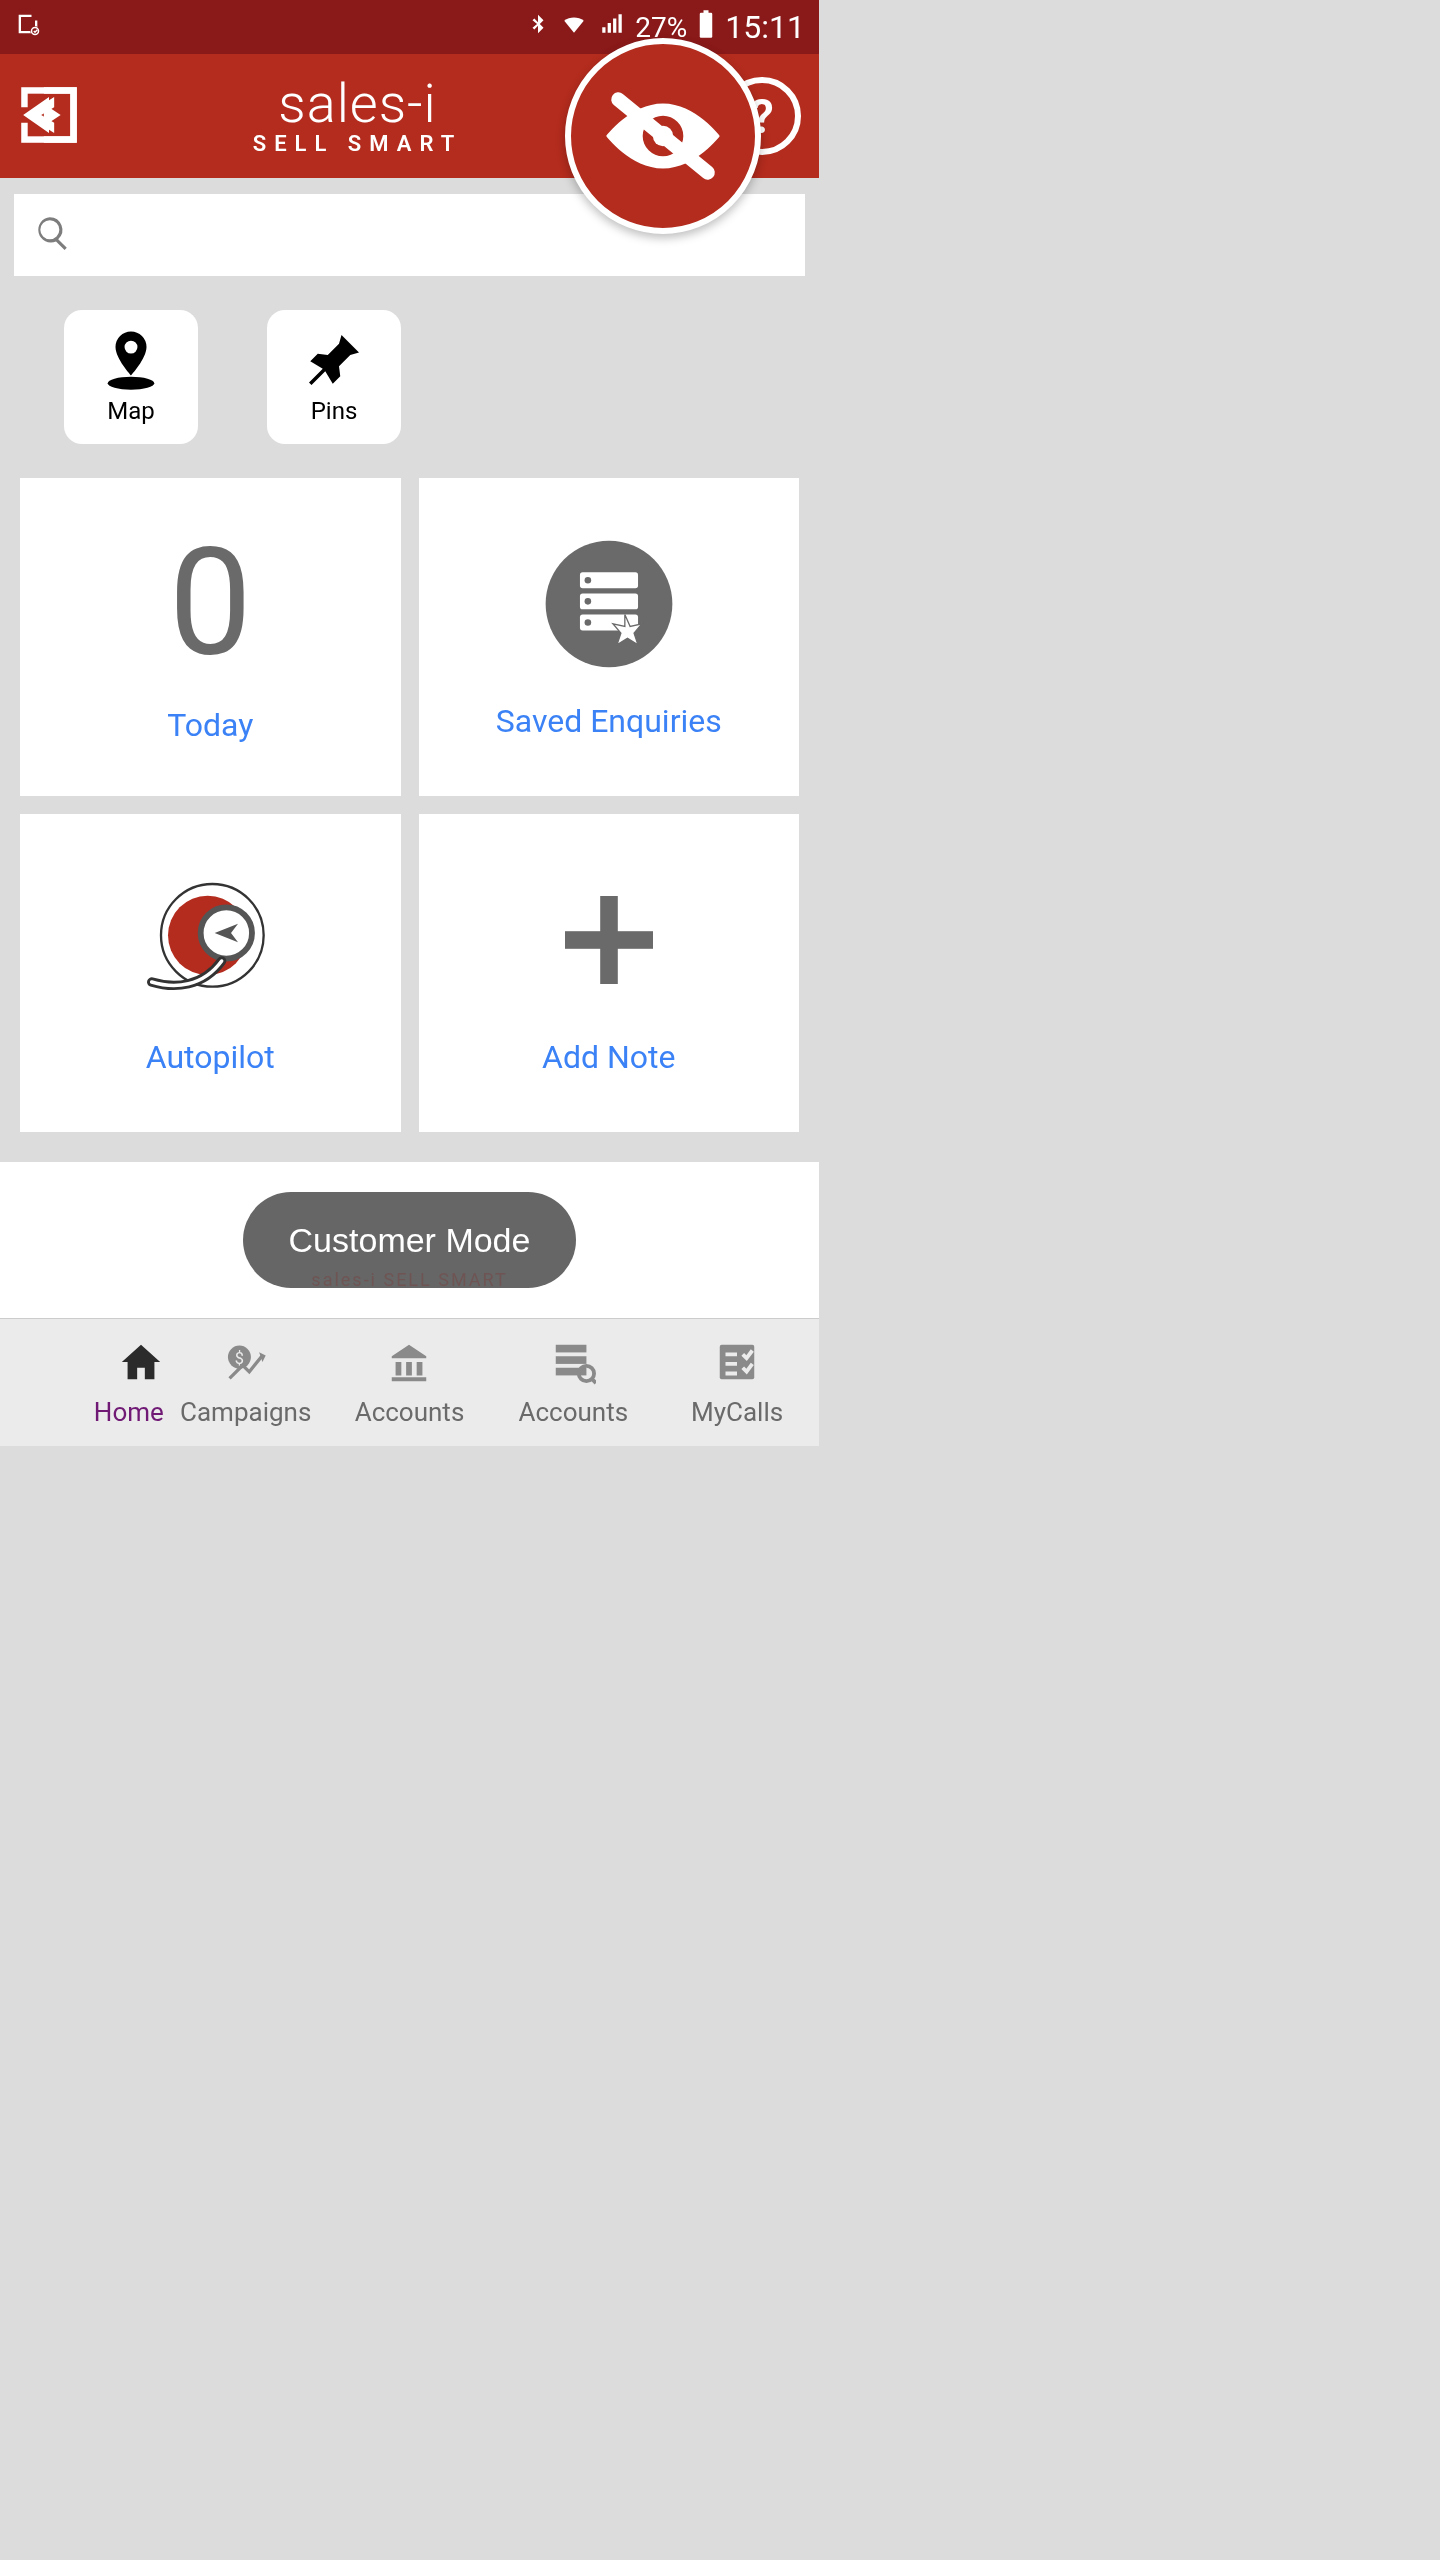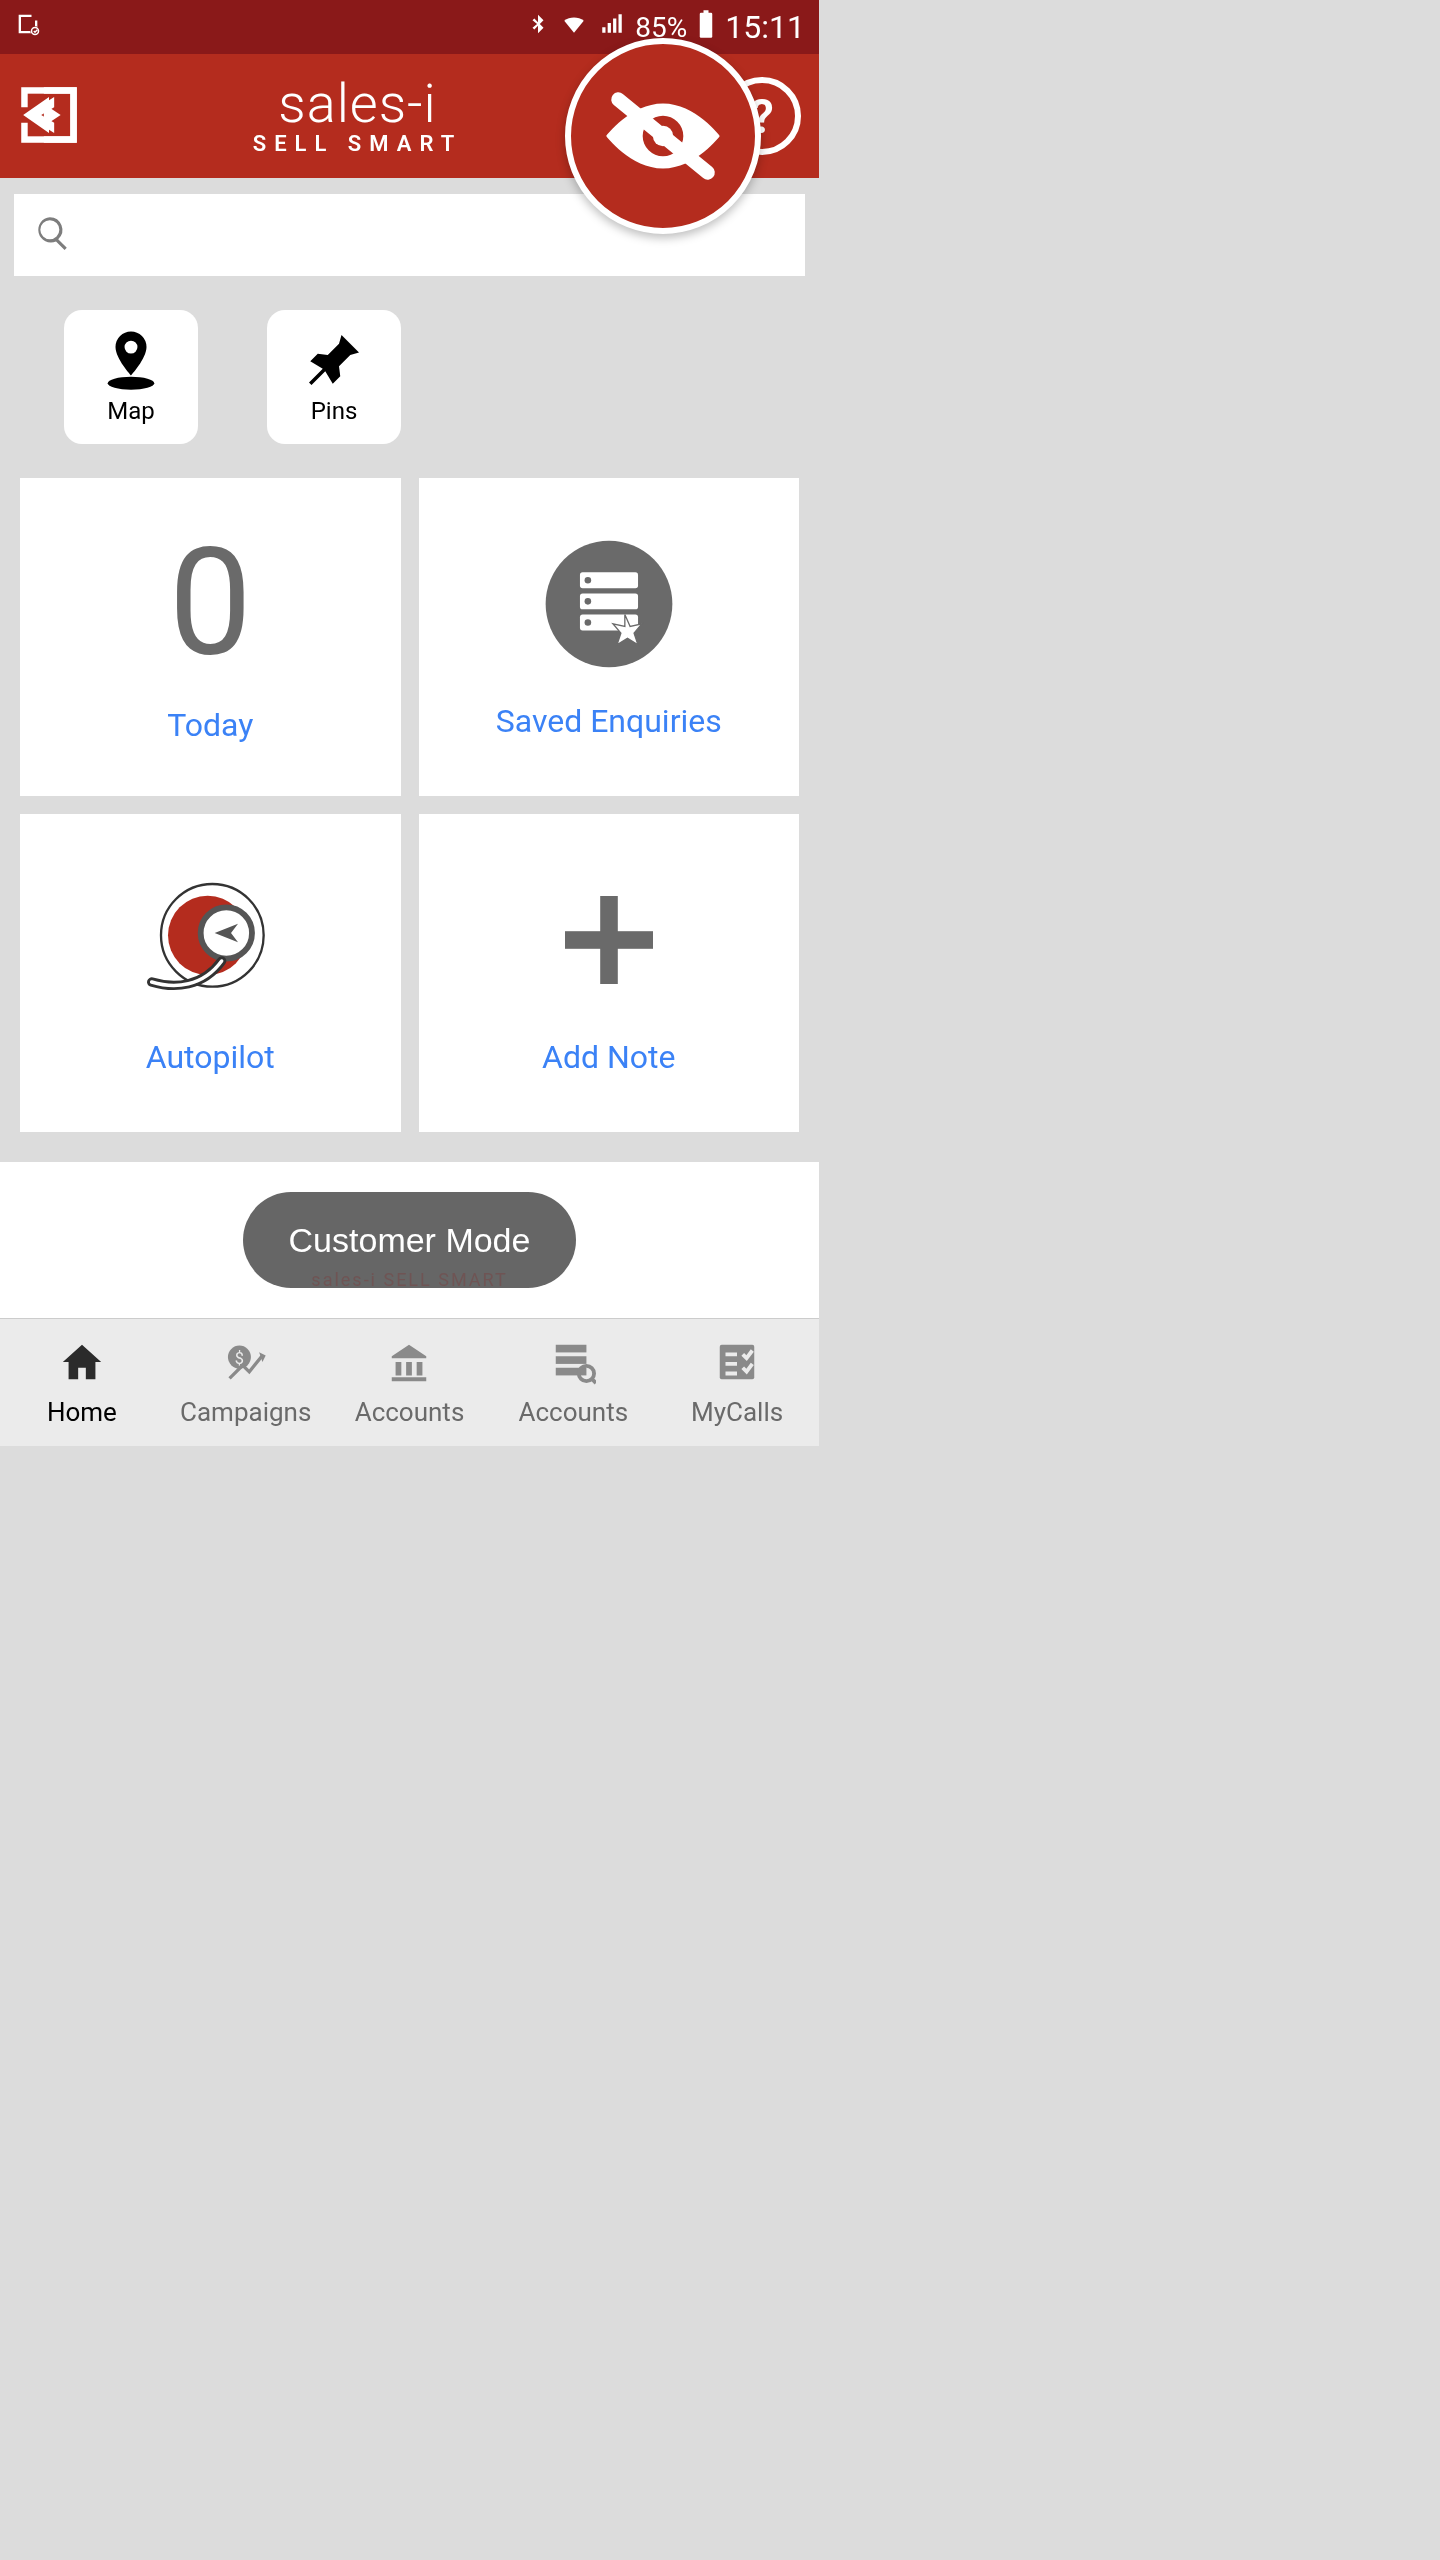--- a/index.html
+++ b/index.html
@@ -193,21 +193,21 @@
     border-top: 1px solid #ccc;
   }
   .nav-item {
     flex:1;
     display:flex; flex-direction:column;
     align-items:center; justify-content:center;
     gap: 6px;
     color: #6a6a6a;
     font-size: 26px;
   }
-  .nav-item.active { color:#000000; }
+  .nav-item.active { color:#701a75;align-items:flex-end; }
   .nav-item svg { width:46px; height:46px; fill:#8a8a8a; }
   .nav-item.active svg { fill:#2b2b2b; }
 
 </style>
 </head>
 <body>
 
 <div class="statusbar">
   <div class="left">
     <span>
@@ -229,21 +229,21 @@
     <span>
       <svg width="30" height="26" viewBox="0 0 24 24">
           <path d="M12 20l9-11c-5-4-13-4-18 0z"></path>
         </svg>
     </span>
     <span>
       <svg width="26" height="26" viewBox="0 0 24 24">
           <path d="M3 20h3v-5H3zm5 0h3V11H8zm5 0h3V7h-3zm5 0h3V3h-3z"></path>
         </svg>
     </span>
-    <span>85%</span>
+    <span>27%</span>
     <span>
       <svg width="18" height="30" viewBox="0 0 12 24">
           <rect x="1" y="3" width="10" height="20" rx="1"></rect>
           <rect x="4" y="1" width="4" height="3"></rect>
         </svg>
     </span>
     <span style="font-size:32px">15:11</span>
   </div>
 </div>
 

